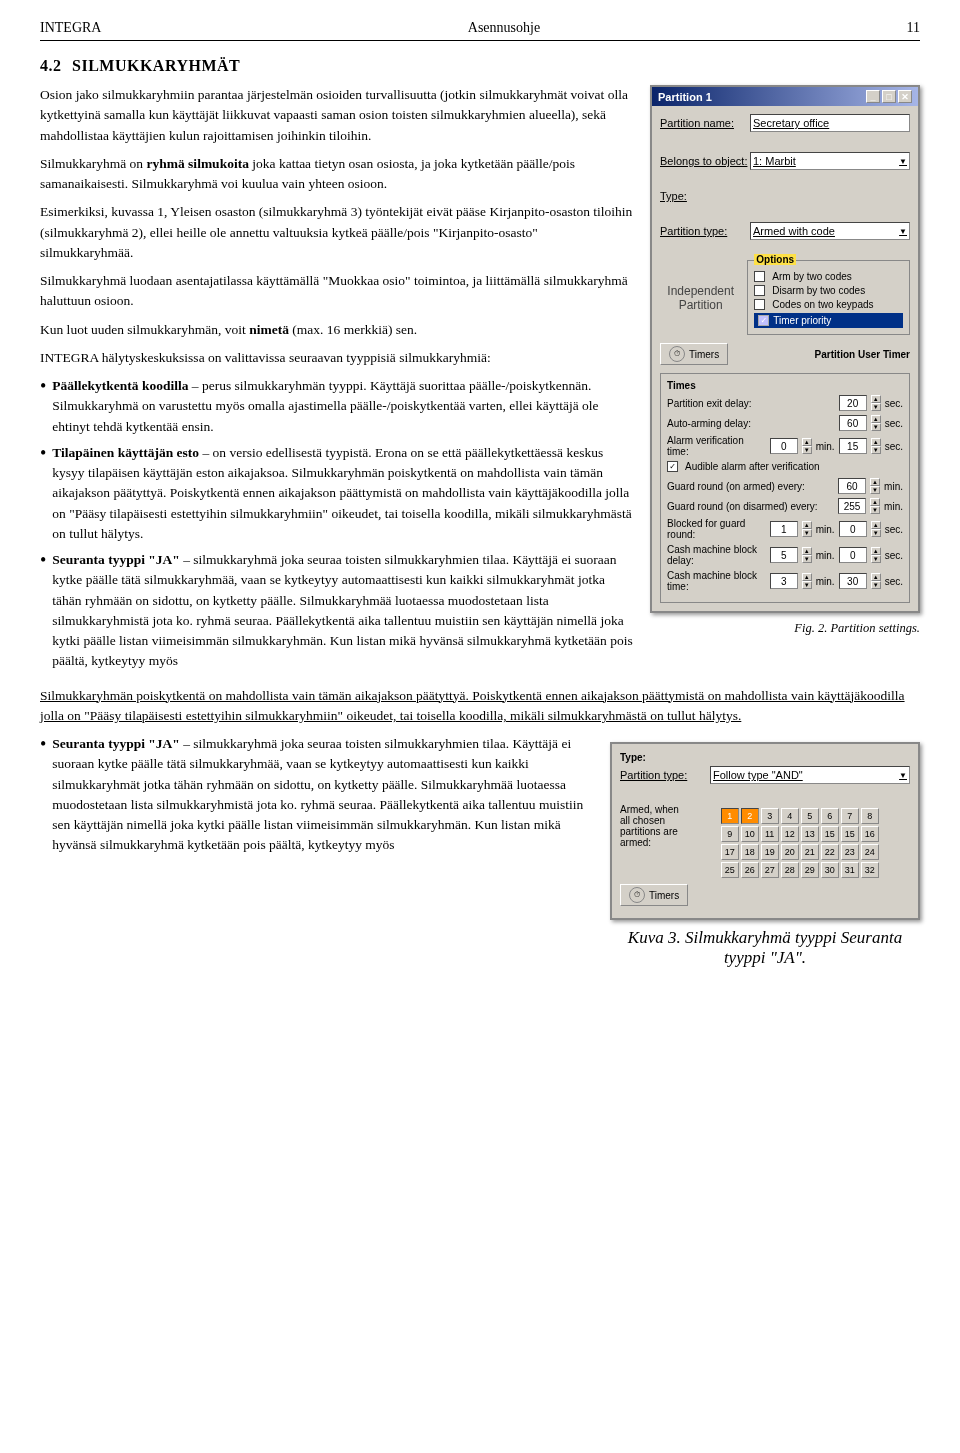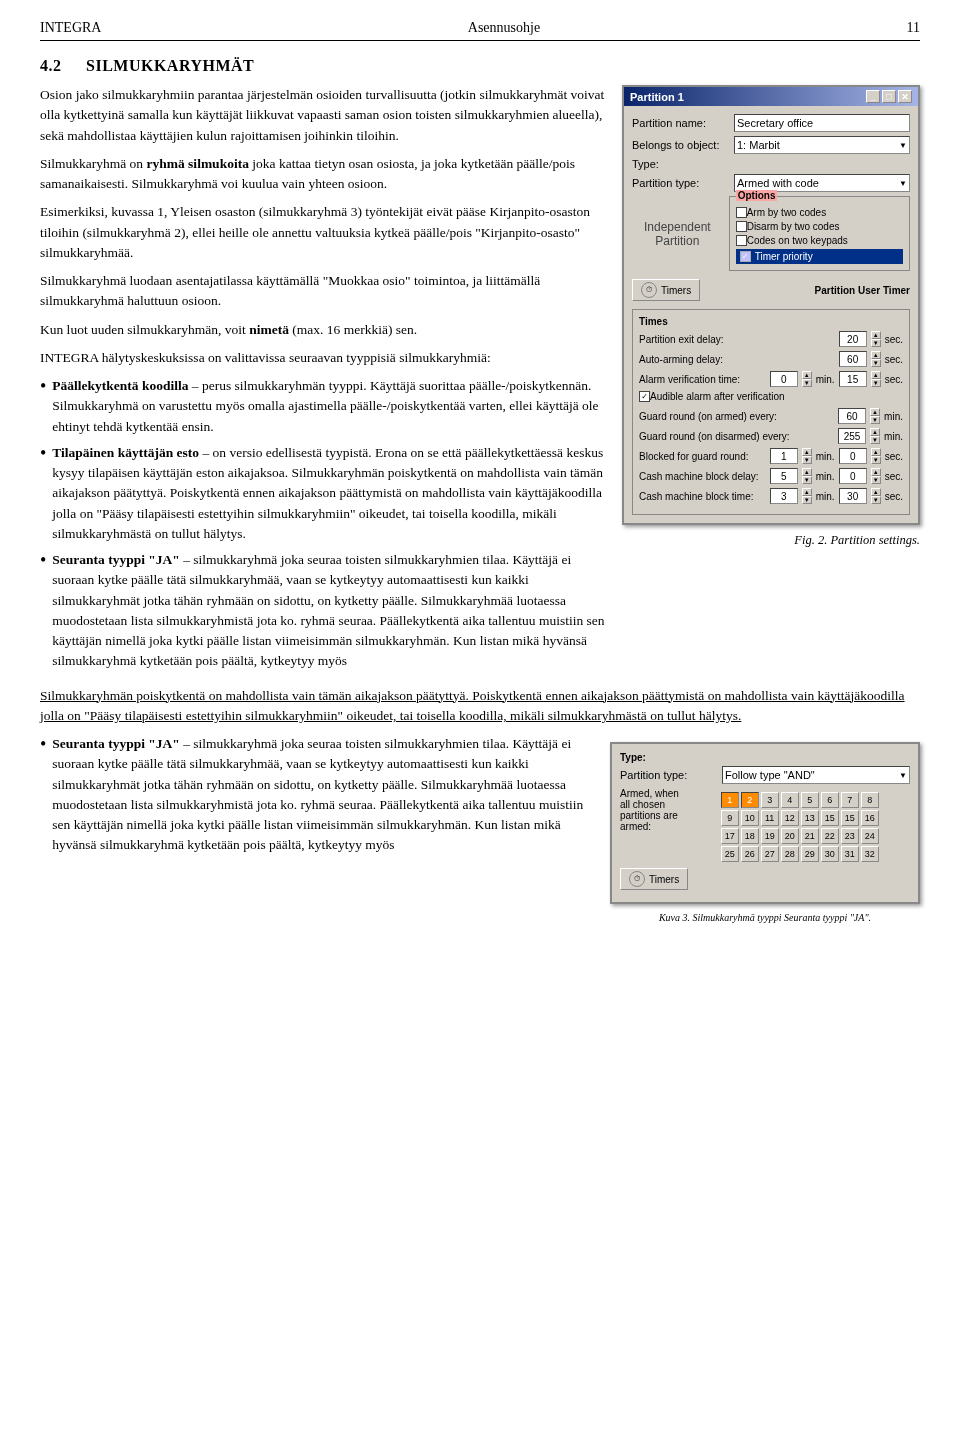--- a/index.html
+++ b/index.html
@@ -23,35 +23,35 @@
     }
 
     
     .section-title {
       font-size: 16px;
       font-weight: bold;
       margin-bottom: 10px;
       text-transform: uppercase;
       letter-spacing: 0.5px;
     }
-    .section-title span.num { margin-right: 20px; }
+    .section-title span.num { margin-right: 6px; }
 
     
     .two-col {
       display: flex;
       gap: 16px;
       align-items: flex-start;
     }
     .text-col {
       flex: 1;
       font-size: 13.5px;
       line-height: 1.5;
     }
     .img-col {
-      width: 298px;
+      width: 270px;
       flex-shrink: 0;
     }
 
     p { margin-bottom: 8px; }
     b, strong { font-weight: bold; }
     em, i { font-style: italic; }
     .bullet-item { display: flex; gap: 6px; margin-bottom: 6px; align-items: flex-start; }
     .bullet-dot { font-size: 18px; line-height: 1.2; flex-shrink: 0; }
     .bullet-content { flex: 1; font-size: 13.5px; line-height: 1.5; }
 
@@ -85,22 +85,23 @@
       font-size: 9px;
       display: flex; align-items: center; justify-content: center;
       cursor: pointer;
     }
     .win-body { padding: 8px; }
 
     
     .form-row {
       display: flex;
       align-items: center;
-      margin-bottom: 4px;
-      gap: 12px;
+      margin-bottom: 20px;
+      gap: 0;
+      text-decoration: underline;
     }
     .form-label { font-size: 11px; width: 90px; flex-shrink: 0; }
     .form-input {
       flex: 1;
       height: 18px;
       background: white;
       border: 1px solid #888;
       border-top-color: #444;
       border-left-color: #444;
       font-size: 11px;
@@ -125,30 +126,30 @@
     .group-box {
       border: 1px solid #888;
       padding: 4px 6px;
       margin-bottom: 4px;
       position: relative;
     }
     .group-box-title {
       position: absolute;
       top: -7px;
       left: 6px;
-      background: #fca5a5;
+      background: #fde047;
       padding: 0 2px;
       font-size: 10px;
       font-weight: bold;
     }
 
     .checkbox-row {
       display: flex;
       align-items: flex-start;
-      gap: 0;
+      gap: 7px;
       margin-bottom: 3px;
       font-size: 10px;
     }
     .checkbox-box {
       width: 11px; height: 11px;
       background: white;
       border: 1px solid #444;
       display: flex; align-items: center; justify-content: center;
       font-size: 8px;
       flex-shrink: 0;
@@ -293,21 +294,21 @@
 
     
     .footer-two-col {
       display: flex;
       gap: 16px;
       align-items: flex-start;
       margin-top: 8px;
     }
     .footer-text-col { flex: 1; font-size: 13.5px; line-height: 1.5; }
     .footer-img-col { width: 310px; flex-shrink: 0; }
-    .footer-caption { font-size: 10px; font-style: italic; text-align: center; margin-top: 4px; }
+    .footer-caption { font-size: 17px; font-style: italic; text-align: center; margin-top: 4px; }
   </style>
 </head>
 <body>
 
 <div class="page-header">
   <span>INTEGRA</span>
   <span>Asennusohje</span>
   <span>11</span>
 </div>
 

